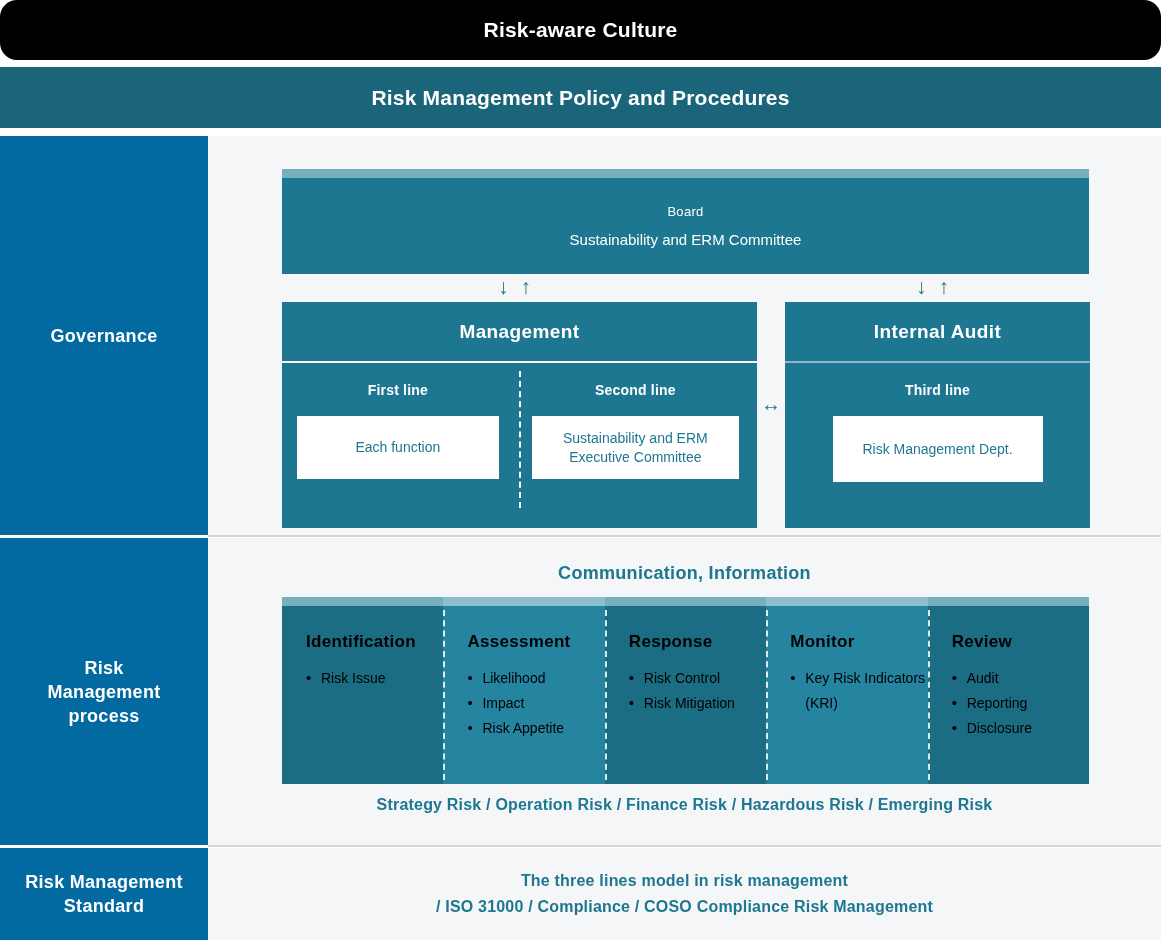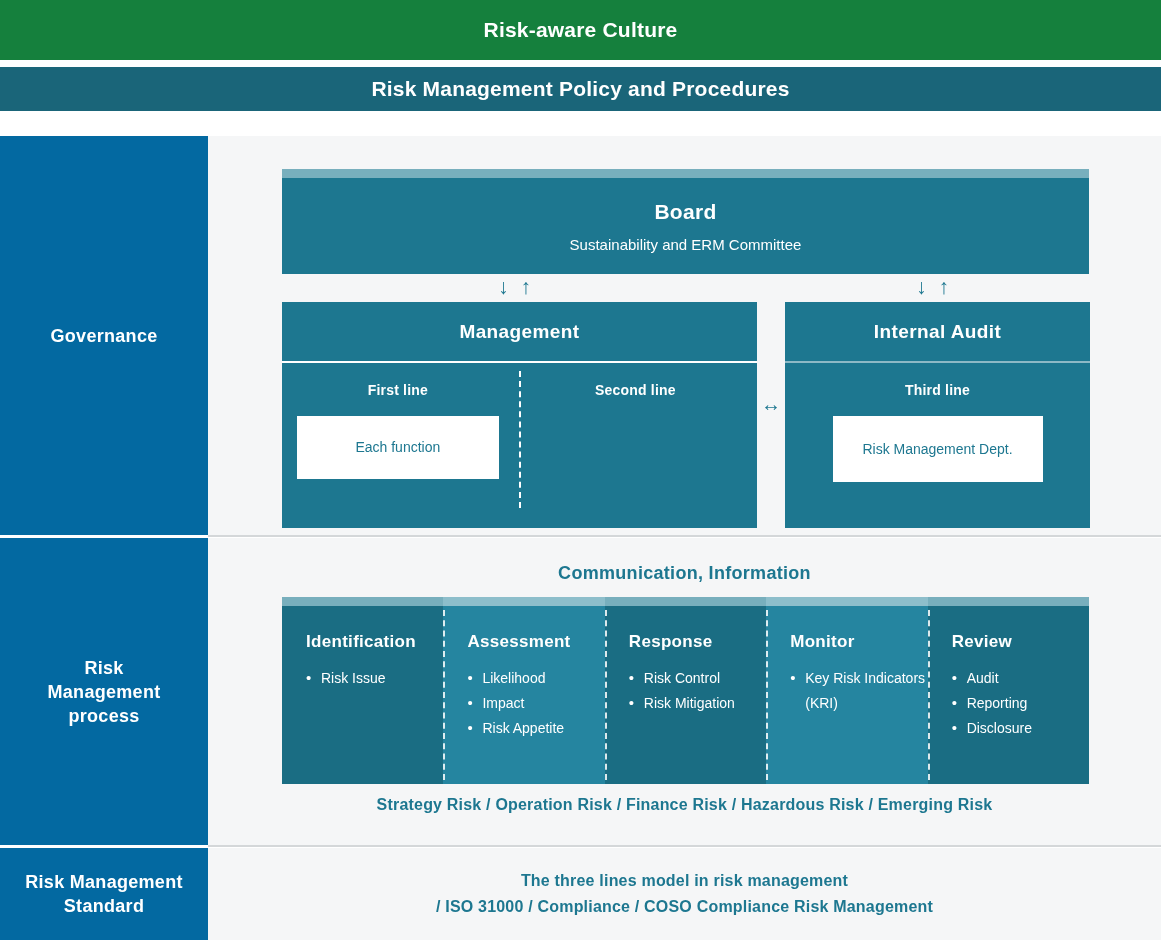--- a/index.html
+++ b/index.html
@@ -12,25 +12,25 @@
 
   .page { position: relative; width: 1161px; height: 940px; background:#ffffff; }
 
   
   .banner {
     position: absolute; left: 0; width: 1161px;
     display: flex; align-items: center; justify-content: center;
     color: #ffffff; letter-spacing: .2px;
   }
   .banner-culture {
-    top: 0; height: 60px; background: #15803d;
-    font-size: 21px; font-weight: 600;
+    top: 0; height: 60px; background: #000000;
+    font-size: 21px; font-weight: 600; border-radius: 17px;
   }
   .banner-policy {
-    top: 67px; height: 44px; background: #1a6579;
+    top: 67px; height: 61px; background: #1a6579;
     font-size: 21px; font-weight: 600;
   }
 
   
   .body-area { position: absolute; top: 136px; left: 0; width: 1161px; height: 804px; }
 
   .sidebar-cell {
     position: absolute; left: 0; width: 208px;
     background: #0369a1; color: #ffffff;
     display: flex; align-items: center; justify-content: center;
@@ -56,21 +56,21 @@
   .hd-1 { top: 399px; }
   .hd-2 { top: 709px; }
 
   
   .board-wrap { position: absolute; left: 74px; top: 33px; width: 807px; }
   .accent-bar { height: 9px; background: #78afbd; }
   .board-box {
     height: 96px; background: #1d7790; color: #fff;
     display: flex; flex-direction: column; align-items: center; justify-content: center;
   }
-  .board-title { font-size: 21px; font-weight: 700; letter-spacing:.3px; }
+  .board-title { font-size: 13px; font-weight: 400; letter-spacing:.3px; }
   .board-sub { font-size: 15px; margin-top: 12px; }
 
   .arrows-row { position: absolute; top: 140px; left: 74px; width: 807px; height: 28px; }
   .arrow-pair {
     position: absolute; display: flex; gap: 12px; align-items: center;
     color: #1d7790; font-size: 21px; line-height: 1;
   }
   .ap-left  { left: 216px; }
   .ap-right { left: 634px; }
   .arrow-glyph { font-weight: 700; }
@@ -123,21 +123,21 @@
   .comm-label {
     position: absolute; top: 25px; left: 0; width: 953px; text-align: center;
     color: #1d7790; font-size: 18px; font-weight: 700; letter-spacing:.3px;
   }
   .proc-wrap { position: absolute; left: 74px; top: 59px; width: 807px; }
   .proc-accents { display: flex; height: 9px; }
   .proc-accents > div { flex: 1; background: #78afbd; }
   .proc-accents > div:nth-child(even) { background: #8dbecb; }
   .proc-cols { display: flex; height: 178px; position: relative; }
   .proc-col {
-    flex: 1; padding: 26px 0 0 24px; color: #ffffff; background: #1a6d83;
+    flex: 1; padding: 26px 0 0 24px; color: #000000; background: #1a6d83;
     position: relative;
   }
   .proc-col:nth-child(even) { background: #2585a0; }
   .proc-col-title { font-size: 17px; font-weight: 600; margin-bottom: 14px; letter-spacing:.3px; }
   .proc-list { list-style: none; }
   .proc-list li {
     font-size: 14px; line-height: 25px; position: relative; padding-left: 15px;
   }
   .proc-list li::before {
     content: "•"; position: absolute; left: 0; top: -1px; font-size: 15px;
@@ -205,20 +205,26 @@
         <div class="lines-row">
           <div class="vdash"></div>
           <div class="line-col">
             <div class="line-label">First line</div>
             <div class="white-card wc-first">
               <span>Each function</span>
             </div>
           </div>
           <div class="line-col second">
             <div class="line-label">Second line</div>
+            <div class="white-card wc-second">
+              <span>
+                <span>Sustainability and ERM</span><br>
+                <span>Executive Committee</span>
+              </span>
+            </div>
           </div>
         </div>
         <div class="block-footer"></div>
       </div>
 
       <div class="hharrow">
         <span>↔</span>
       </div>
 
       <div class="audit-block">

